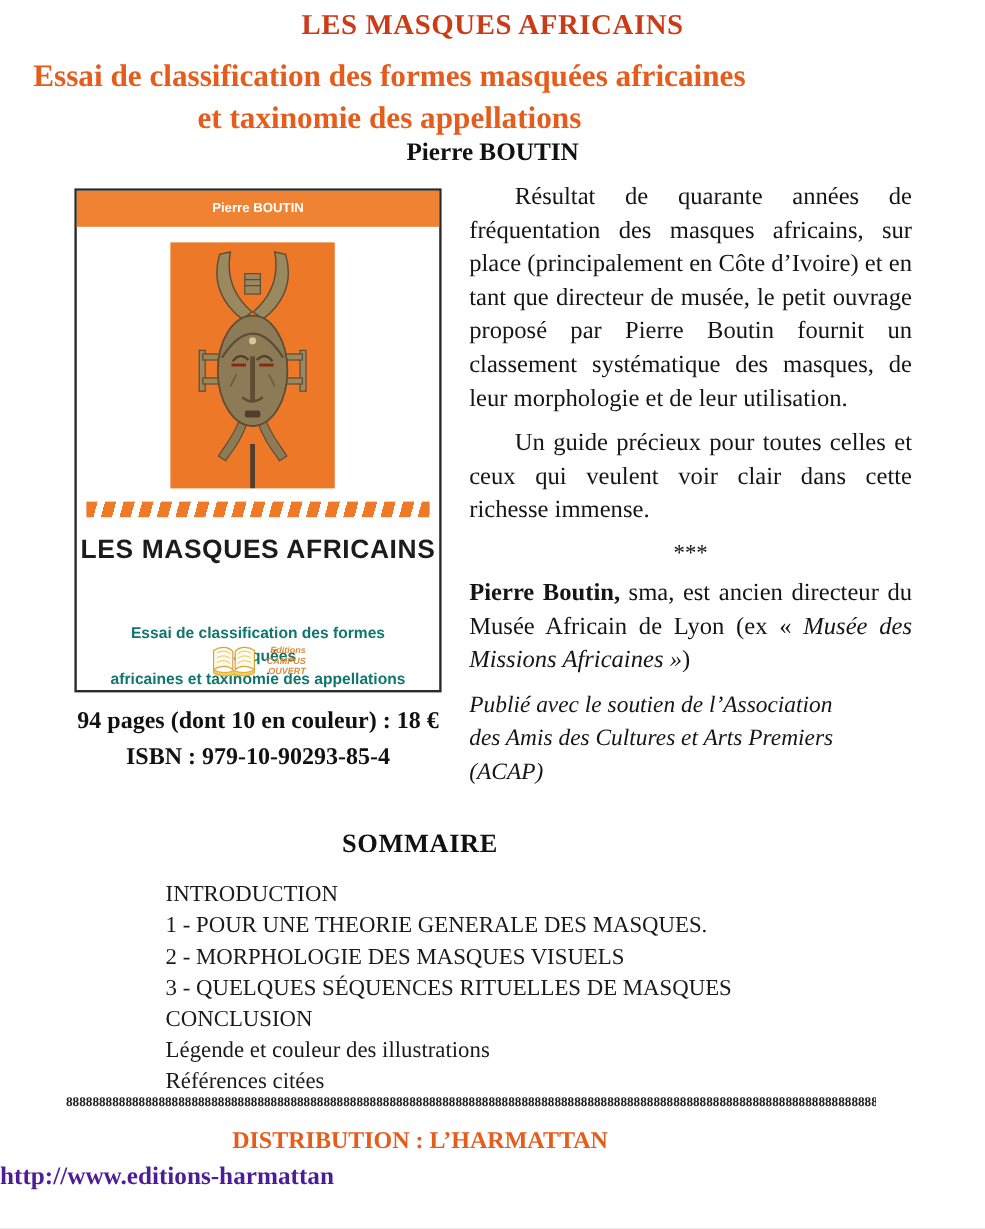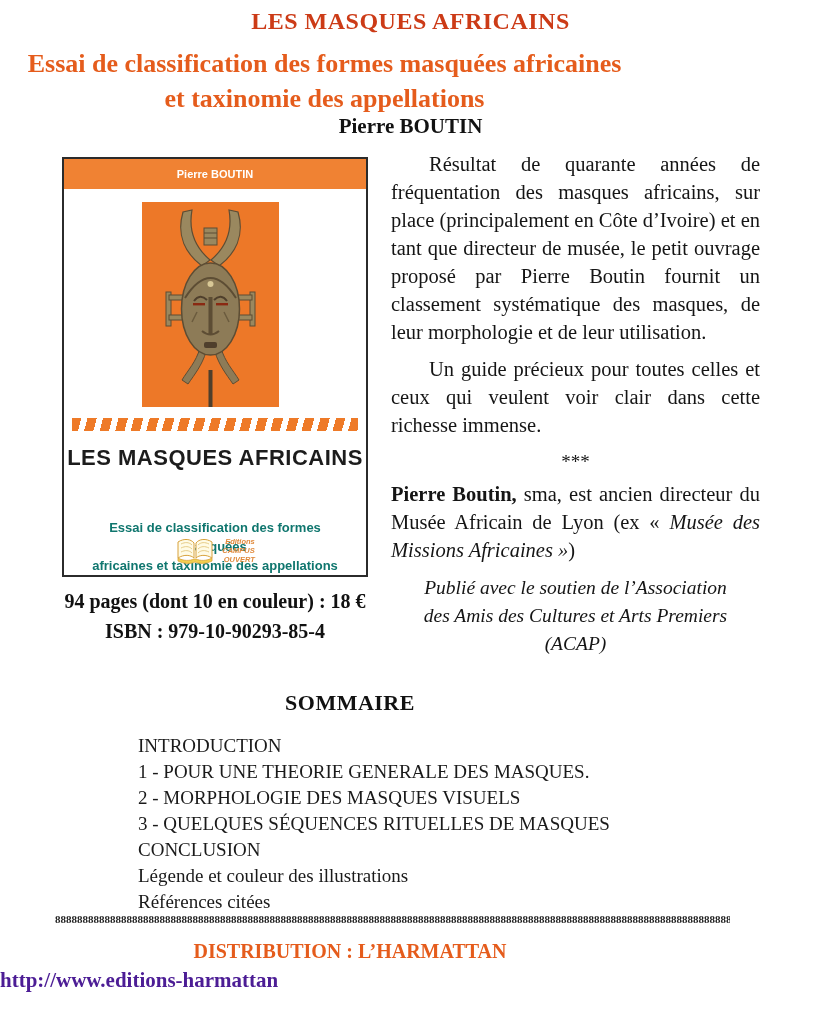--- a/index.html
+++ b/index.html
@@ -67,21 +67,21 @@
   .desc {
     position:absolute; left:391px; top:150px; width:369px;
     font-size:20.5px; line-height:28px; color:#151515;
   }
   .desc p { text-align:justify; text-indent:38px; margin-bottom:9px; }
   .desc .stars { text-align:center; text-indent:0; margin:2px 0 4px 0; font-size:19px; }
   .desc .bio { text-indent:0; }
   .desc .b { font-weight:bold; }
   .desc .i { font-style:italic; }
   .support {
-    text-align:center; font-style:italic; font-size:19.5px; line-height:28px; margin-top:10px;
+    text-align:left; font-style:italic; font-size:19.5px; line-height:28px; margin-top:10px;
   }
   
   .sommaire-heading {
     position:absolute; top:690px; left:0; width:700px; text-align:center;
     font-size:22px; font-weight:bold; letter-spacing:.5px; color:#111;
   }
   .toc {
     position:absolute; top:733px; left:138px; width:560px;
     font-size:19px; line-height:26px; color:#1a1a1a;
   }

